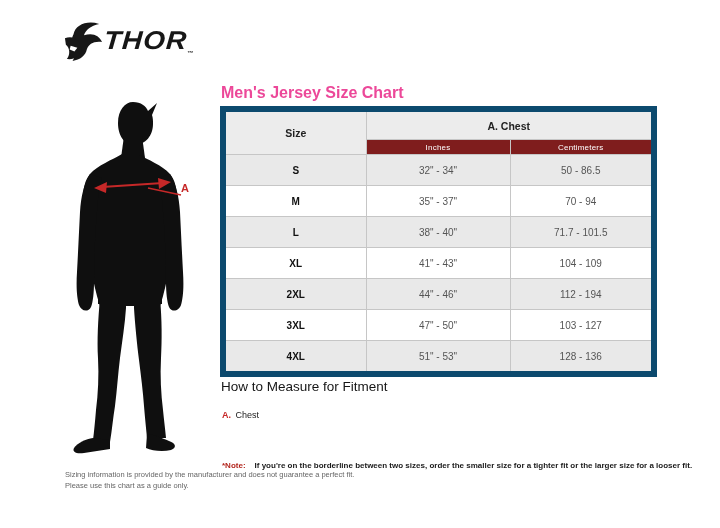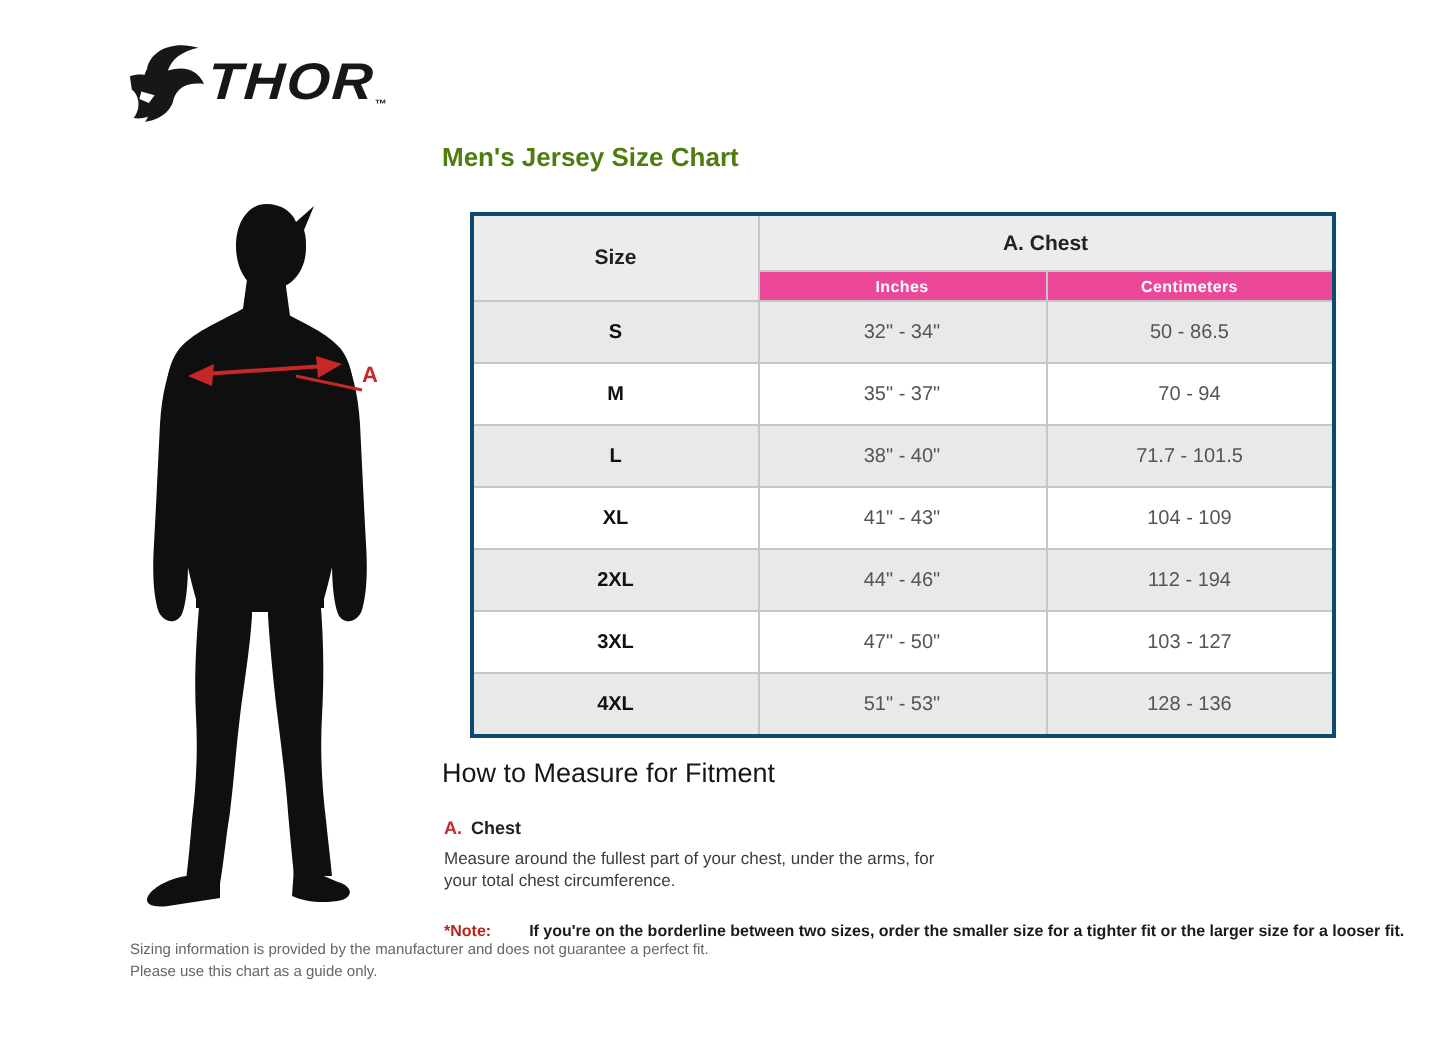--- a/index.html
+++ b/index.html
@@ -25,47 +25,47 @@
 
   
   .figure { position:absolute; left:60px; top:98px; width:160px; height:360px; }
   .figure svg { position:absolute; left:0; top:0; }
   .a-label {
     position:absolute; left:121px; top:84px;
     color:#c62828; font-weight:bold; font-size:11px;
   }
 
   
-  .title { position:absolute; left:221px; top:71px; font-size:13px; font-weight:bold; color:#4d7c0f; }
+  .title { position:absolute; left:221px; top:84px; font-size:16px; font-weight:bold; color:#ec4899; }
 
   table.size-table {
-    position:absolute; left:235px; top:106px; width:431px;
+    position:absolute; left:220px; top:106px; width:431px;
     border-collapse:collapse; table-layout:fixed;
-    border:2px solid #0c4a6e;
+    border:6px solid #0c4a6e;
     padding-left:44px;
   }
   .size-table th, .size-table td {
     border:1px solid #c6c6c6; text-align:center; vertical-align:middle; padding:0;
   }
   .size-h { background:#ececec; font-size:10.5px; font-weight:bold; color:#222; }
   .group-h { background:#ececec; font-size:10.5px; font-weight:bold; color:#222; height:27px; }
-  .bar { background:#ec4899; color:#ffffff; font-size:8px; font-weight:bold; height:14px; letter-spacing:0.2px; }
+  .bar { background:#7f1d1d; color:#ffffff; font-size:8px; font-weight:normal; height:14px; letter-spacing:0.2px; }
   .size-table tbody td { height:30px; font-size:10px; color:#555; }
   .size-table tbody td.size { font-weight:bold; color:#111; }
   .size-table tbody tr.alt { background:#e9e9e9; }
   .size-table tbody tr.plain { background:#ffffff; }
 
   .measure-heading { position:absolute; left:221px; top:379px; font-size:13.5px; font-weight:normal; color:#161616; }
   .measure-item { position:absolute; left:222px; top:404px; width:262px; }
   .measure-item .letter { color:#c62828; font-weight:bold; font-size:9px; }
-  .measure-item .name { font-weight:bold; font-size:9px; color:#222; }
+  .measure-item .name { font-weight:normal; font-size:9px; color:#222; }
   .measure-item .desc { font-size:8.5px; color:#3d3d3d; line-height:1.35; margin-top:2px; }
 
   .note { position:absolute; left:222px; top:461px; font-size:8px; font-weight:bold; white-space:nowrap; color:#1a1a1a; }
-  .note .label { color:#b3261e; margin-right:19px; }
+  .note .label { color:#b3261e; margin-right:9px; }
 
   .footer { position:absolute; left:65px; top:470px; width:298px; font-size:7.5px; color:#666; line-height:1.45; }
 </style>
 </head>
 <body>
 
 <div class="logo">
   <span>
     <svg width="38" height="42" viewBox="0 0 40 44">
       <g fill="#171717">
@@ -171,20 +171,19 @@
   </tbody>
 </table>
 
 <div class="measure-heading">How to Measure for Fitment</div>
 
 <div class="measure-item">
   <div>
     <span class="letter">A.</span>
     <span class="name">Chest</span>
   </div>
-  <div class="desc">Measure around the fullest part of your chest, under the arms, for your total chest circumference.</div>
 </div>
 
 <div class="note">
   <span class="label">*Note:</span><span>If you're on the borderline between two sizes, order the smaller size for a tighter fit or the larger size for a looser fit.</span>
 </div>
 
 <div class="footer">Sizing information is provided by the manufacturer and does not guarantee a perfect fit. Please use this chart as a guide only.</div>
 
 </body></html>

